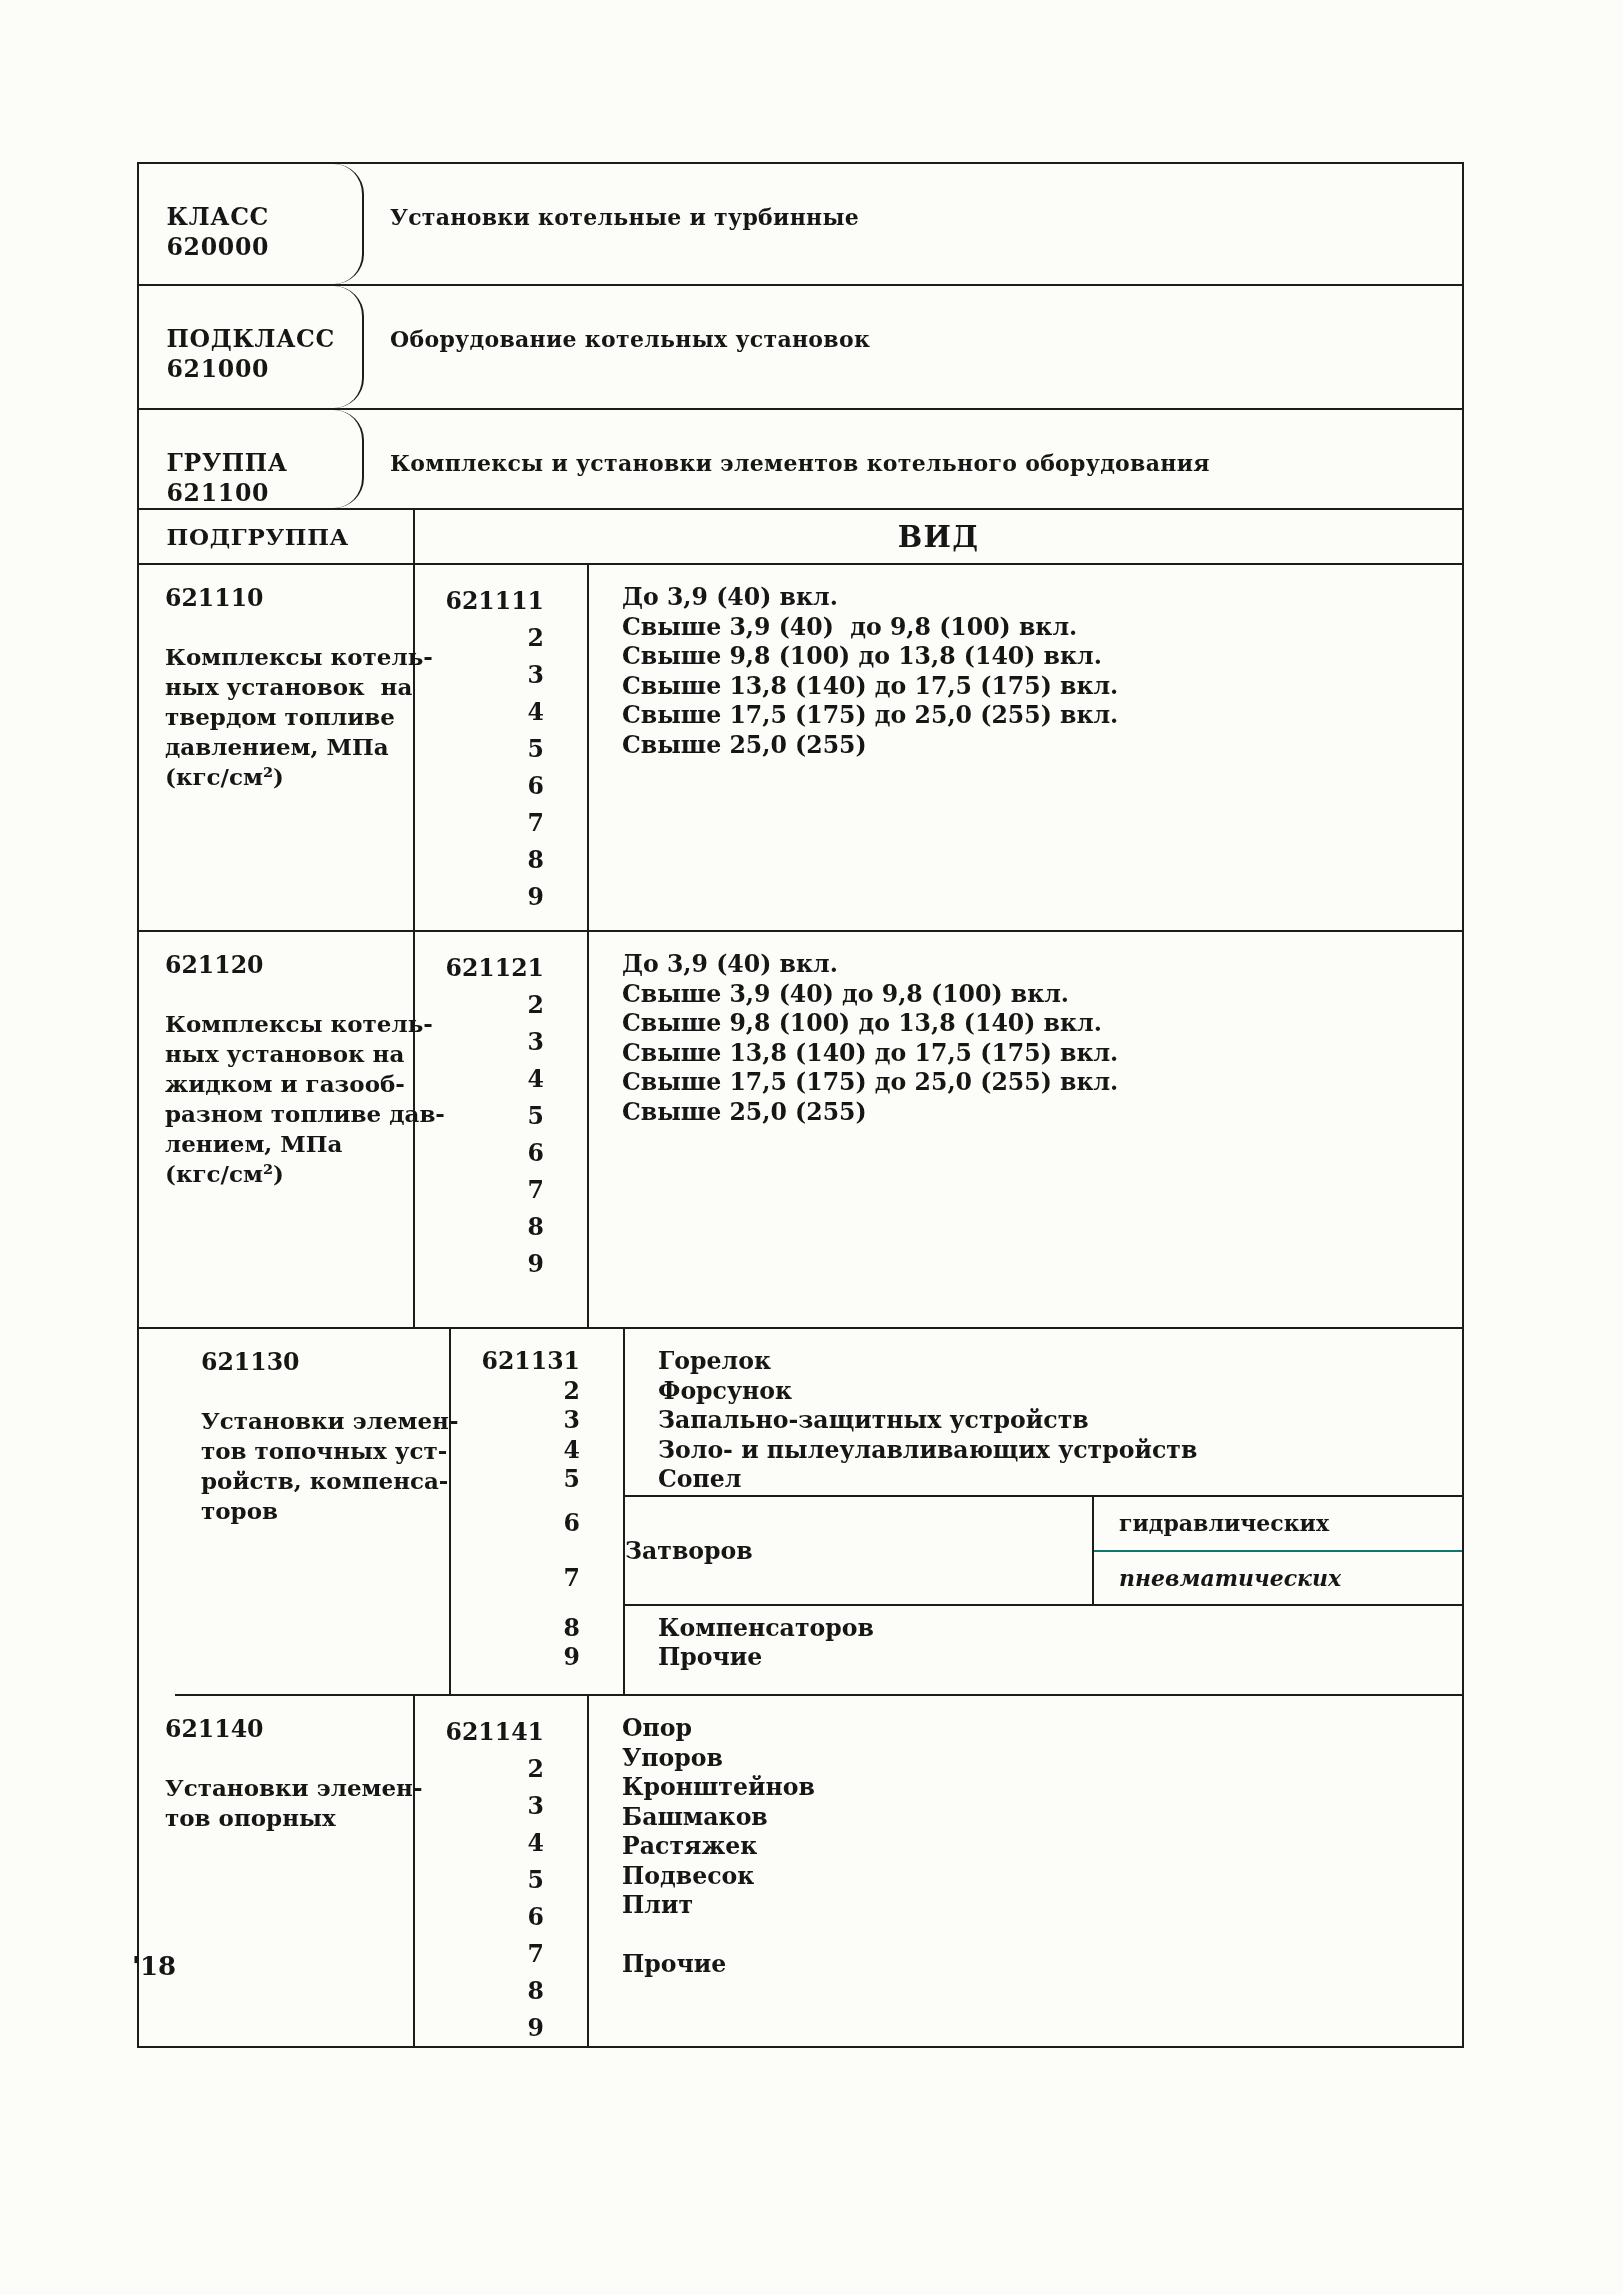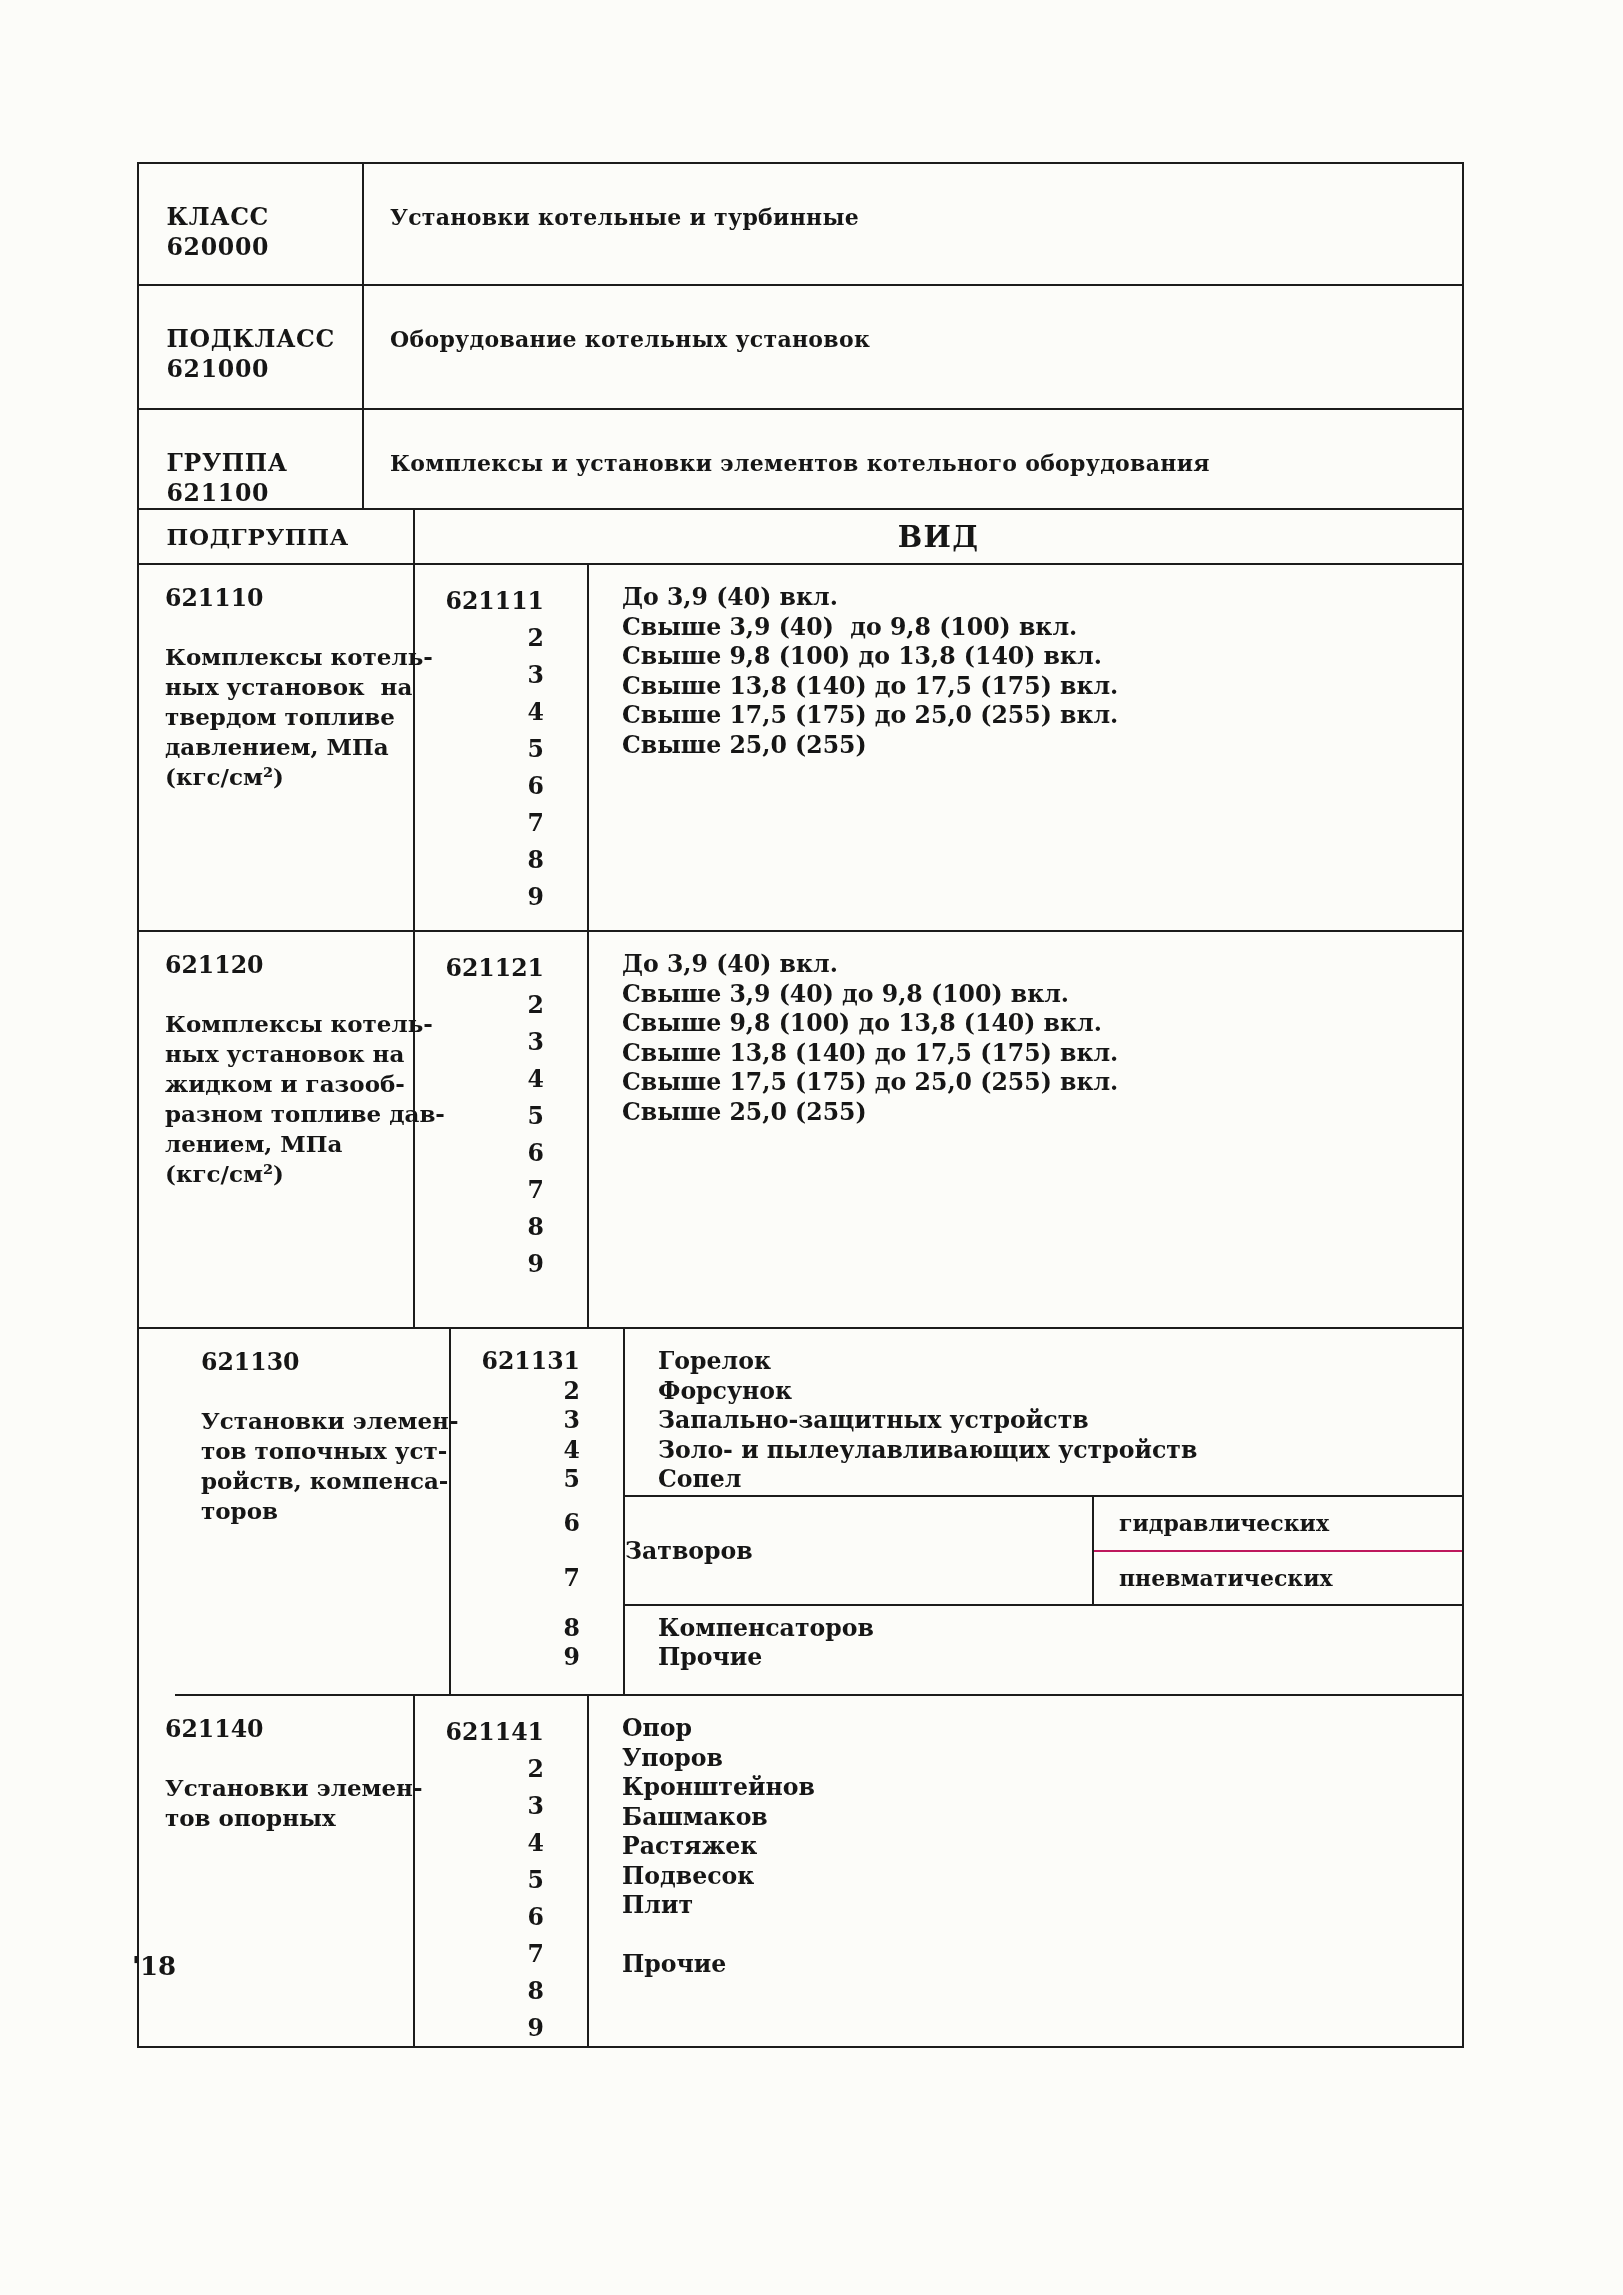--- a/index.html
+++ b/index.html
@@ -24,20 +24,21 @@
   .hrow { display: flex; border-bottom: 2px solid #1c1c1c; }
   .hrow.r1 { height: 122px; }
   .hrow.r2 { height: 124px; }
   .hrow.r3 { height: 100px; }
   .hlabel {
     width: 225px; flex: 0 0 225px;
     border-right: 2px solid #1c1c1c;
     padding: 38px 6.5px 0 27.5px;
     font-size: 23.6px; line-height: 30px;
     letter-spacing: 0.7px;
+    border-radius: 30px;
   }
   .hdesc {
     flex: 1;
     padding: 39px 19.6px 0 26px;
     font-size: 22px; line-height: 29px;
     letter-spacing: 0.3px;
   }
 
   
   .colhead { display: flex; height: 55px; border-bottom: 2px solid #1c1c1c; }
@@ -107,21 +108,21 @@
   .vid3 .v-top { height: 166px; padding: 18.3px 6.5px 0 33px; line-height: 29.5px; white-space: pre; border-radius: 28px; }
   .v-valve {
     height: 111px;
     border-top: 2px solid #1c1c1c;
     border-bottom: 2px solid #1c1c1c;
     display: flex;
   }
   .valve-label { flex: 1; display: flex; align-items: center; }
   .valve-opts { width: 370px; flex: 0 0 370px; border-left: 2px solid #1c1c1c; display: flex; flex-direction: column; }
   .valve-opts .opt { height: 52px; flex: 1; display: flex; align-items: center; padding-left: 25px; font-size: 22px; }
-  .valve-opts .opt + .opt { border-top: 2px solid #be185d; }
+  .valve-opts .opt + .opt { border-top: 2px solid #0f766e; font-style: italic; }
   .vid3 .v-bottom { padding: 7.9px 6.5px 0 33px; line-height: 29.5px; white-space: pre; }
 
   
   .page-number {
     position: absolute;
     left: 132px; top: 1951px;
     font-size: 26px;
   }
 </style>
 </head>

